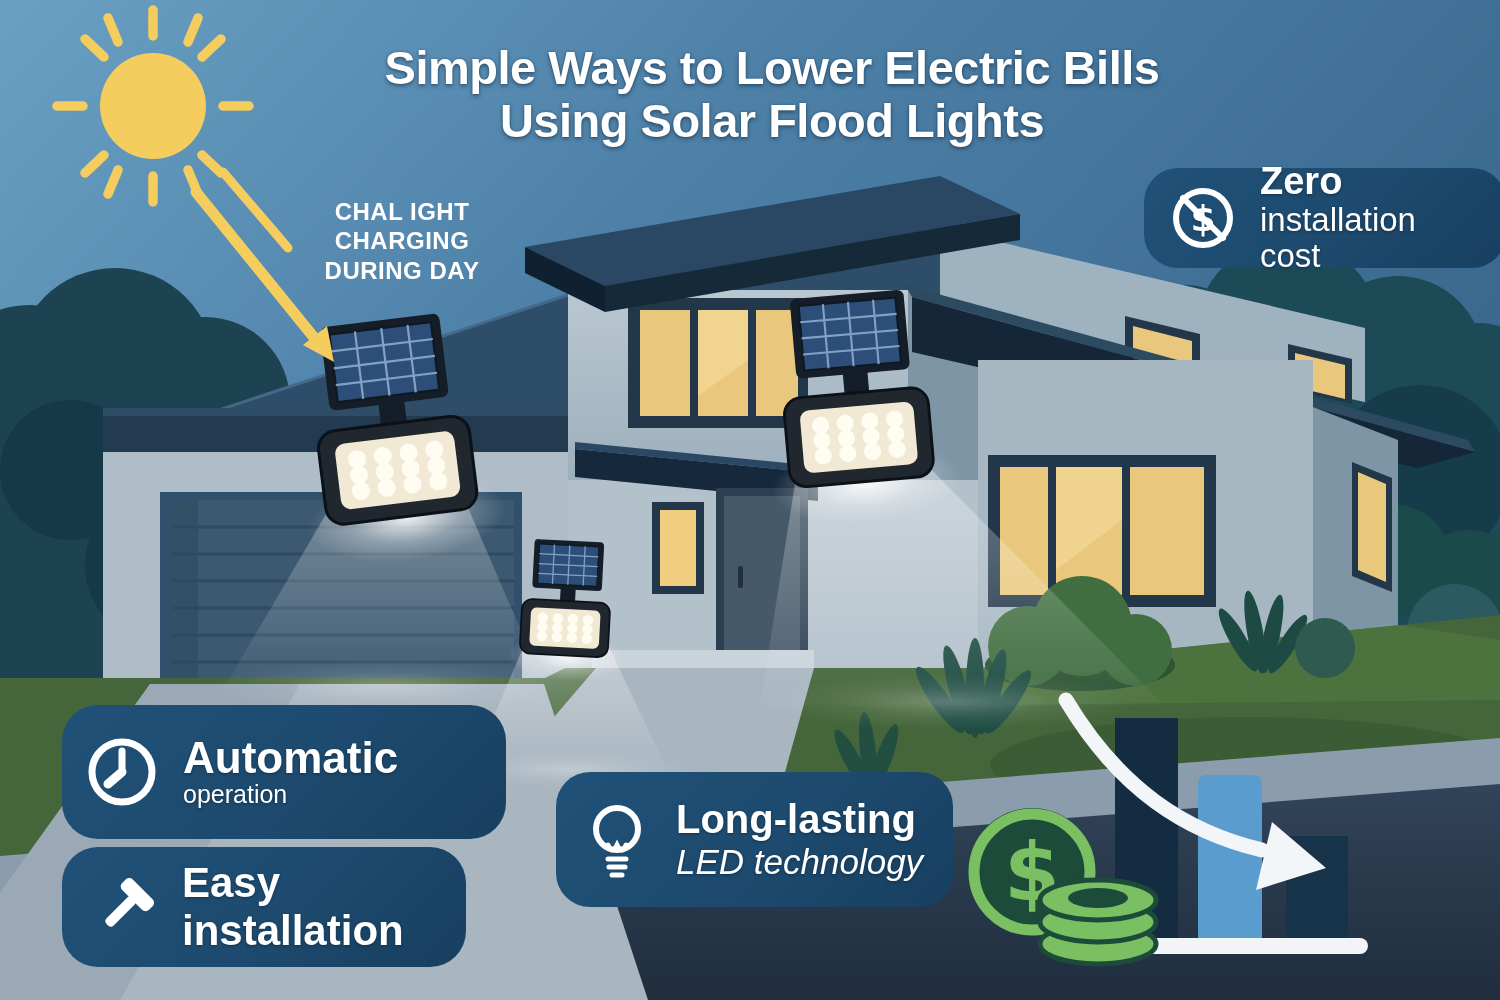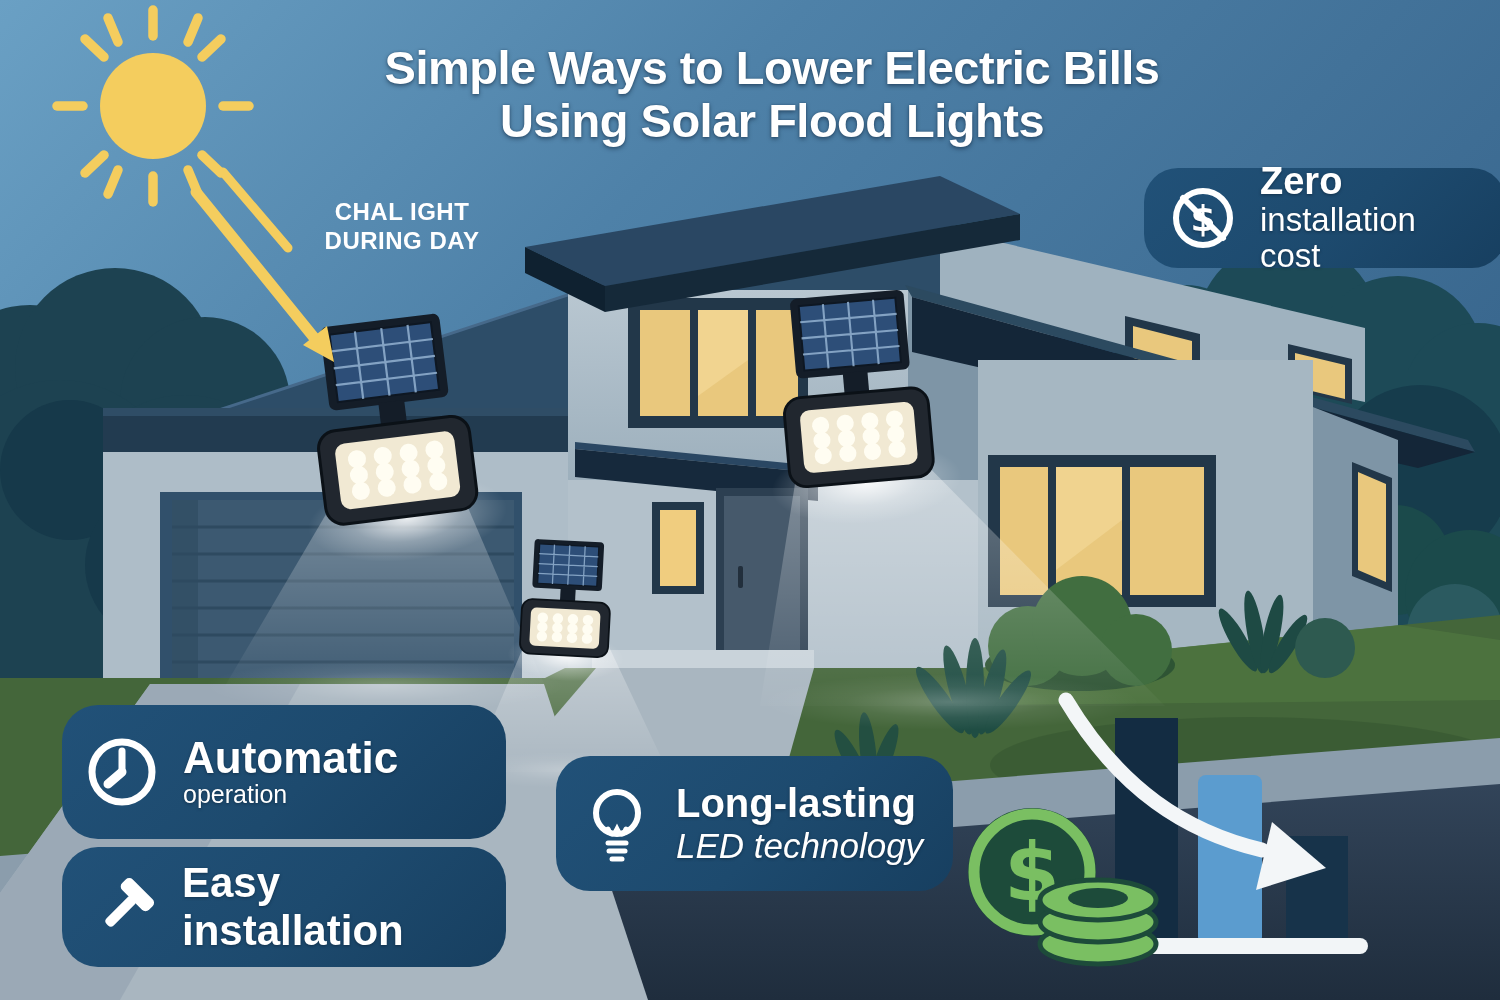--- a/index.html
+++ b/index.html
@@ -28,23 +28,23 @@
   }
   .badge .txt{display:flex;flex-direction:column;justify-content:center;}
   .badge .h{font-weight:800;}
   .badge .s{font-weight:400;}
   #badge-zero{left:1144px;top:168px;width:362px;height:100px;padding:0 26px;border-radius:34px;}
   #badge-zero .h{font-size:38px;line-height:1.05;}
   #badge-zero .s{font-size:33px;line-height:1.1;}
   #badge-automatic{left:62px;top:705px;width:444px;height:134px;padding:0 23px;border-radius:36px;}
   #badge-automatic .h{font-size:44px;line-height:1.05;}
   #badge-automatic .s{font-size:25px;line-height:1.1;}
-  #badge-easy{left:62px;top:847px;width:444px;height:120px;padding:0 30px;border-radius:36px;}
+  #badge-easy{left:62px;top:847px;width:404px;height:120px;padding:0 30px;border-radius:36px;}
   #badge-easy .h{font-size:42px;}
-  #badge-led{left:556px;top:756px;width:397px;height:135px;padding:0 26px;border-radius:34px;}
+  #badge-led{left:556px;top:772px;width:397px;height:135px;padding:0 26px;border-radius:34px;}
   #badge-led .h{font-size:40px;line-height:1.08;}
   #badge-led .s{font-size:35px;line-height:1.12;font-style:italic;}
   .bicon{flex:0 0 auto;}
 </style>
 </head>
 <body>
 
 <div id="stage">
 
 <svg id="scene" width="1500" height="1000" viewBox="0 0 1500 1000">
@@ -294,20 +294,21 @@
   </g>
 </svg>
 
 <div class="overlay" id="title">
   <div>Simple Ways to Lower Electric Bills</div>
   <div>Using Solar Flood Lights</div>
 </div>
 
 <div class="overlay" id="callout">
   <div>CHAL IGHT</div>
+  <div>CHARGING</div>
   <div>DURING DAY</div>
 </div>
 
 <div class="badge" id="badge-zero">
   <svg class="bicon" width="66" height="66" viewBox="0 0 66 66">
     <circle cx="33" cy="33" r="27" fill="none" stroke="#fff" stroke-width="6"></circle>
     <text x="33" y="46" text-anchor="middle" font-size="36" font-weight="bold" font-family="DejaVu Sans, sans-serif" fill="#fff">$</text>
     <line x1="13" y1="13" x2="53" y2="53" stroke="#fff" stroke-width="6" stroke-linecap="round"></line>
   </svg>
   <div class="txt">

